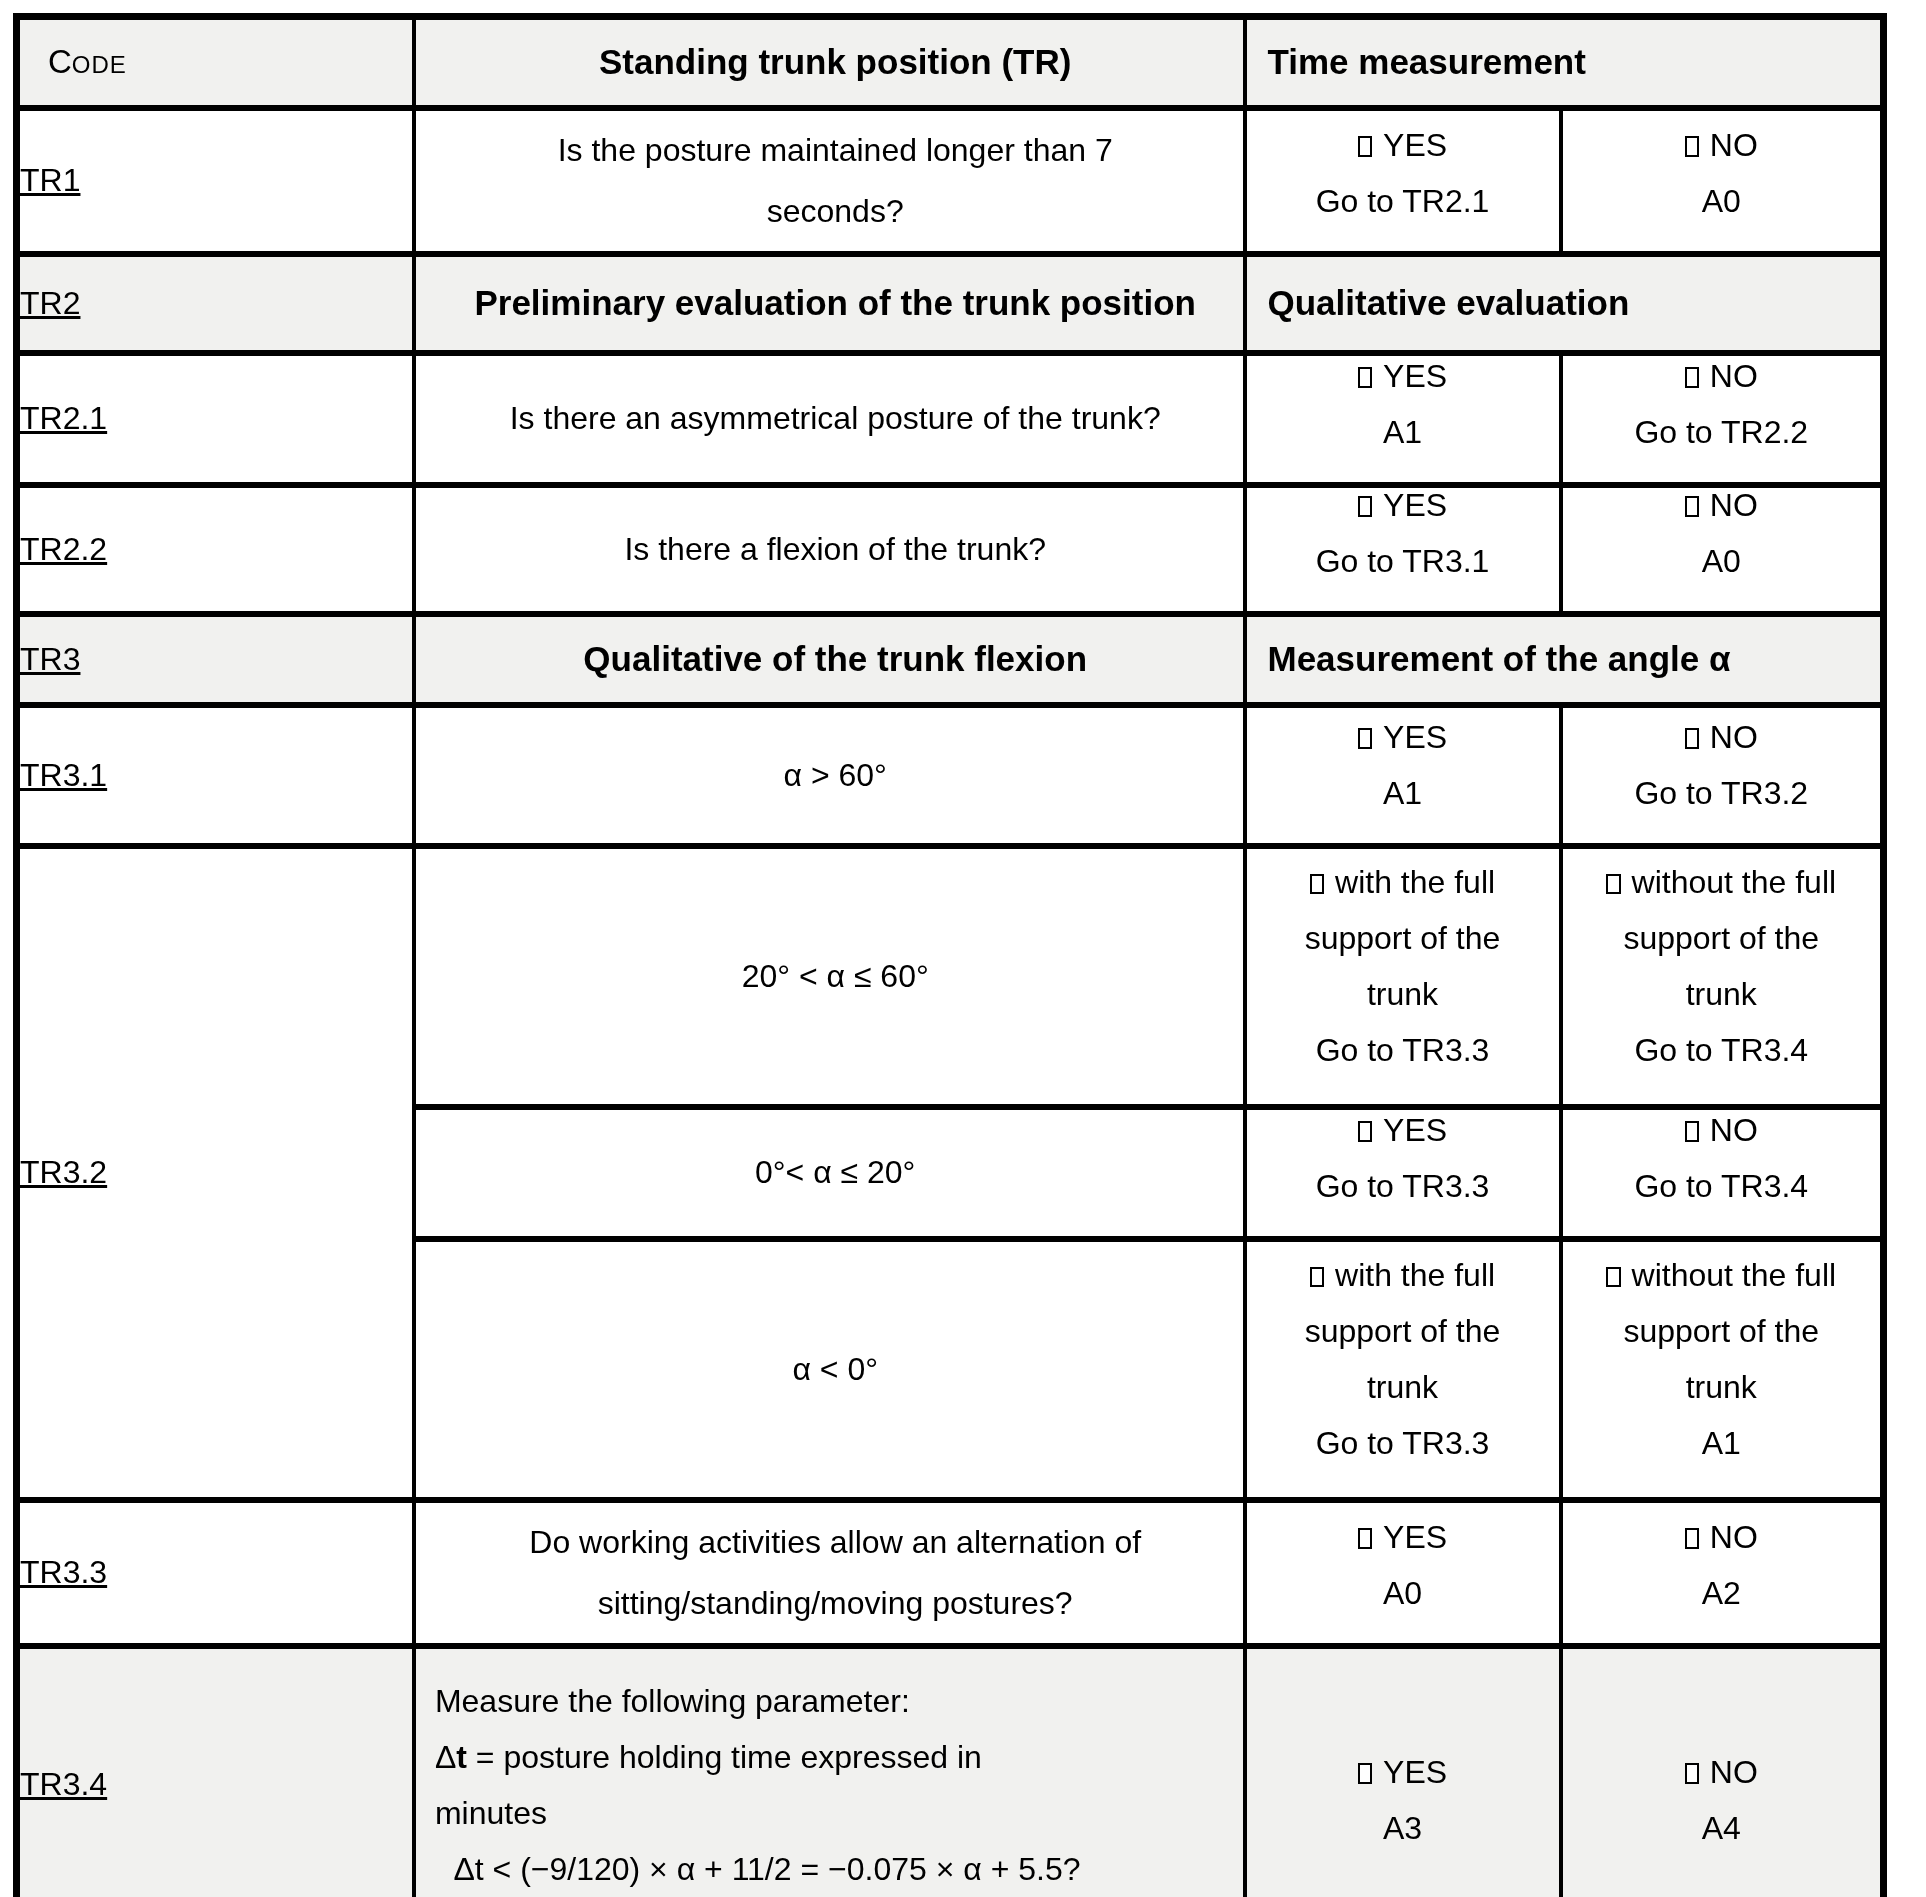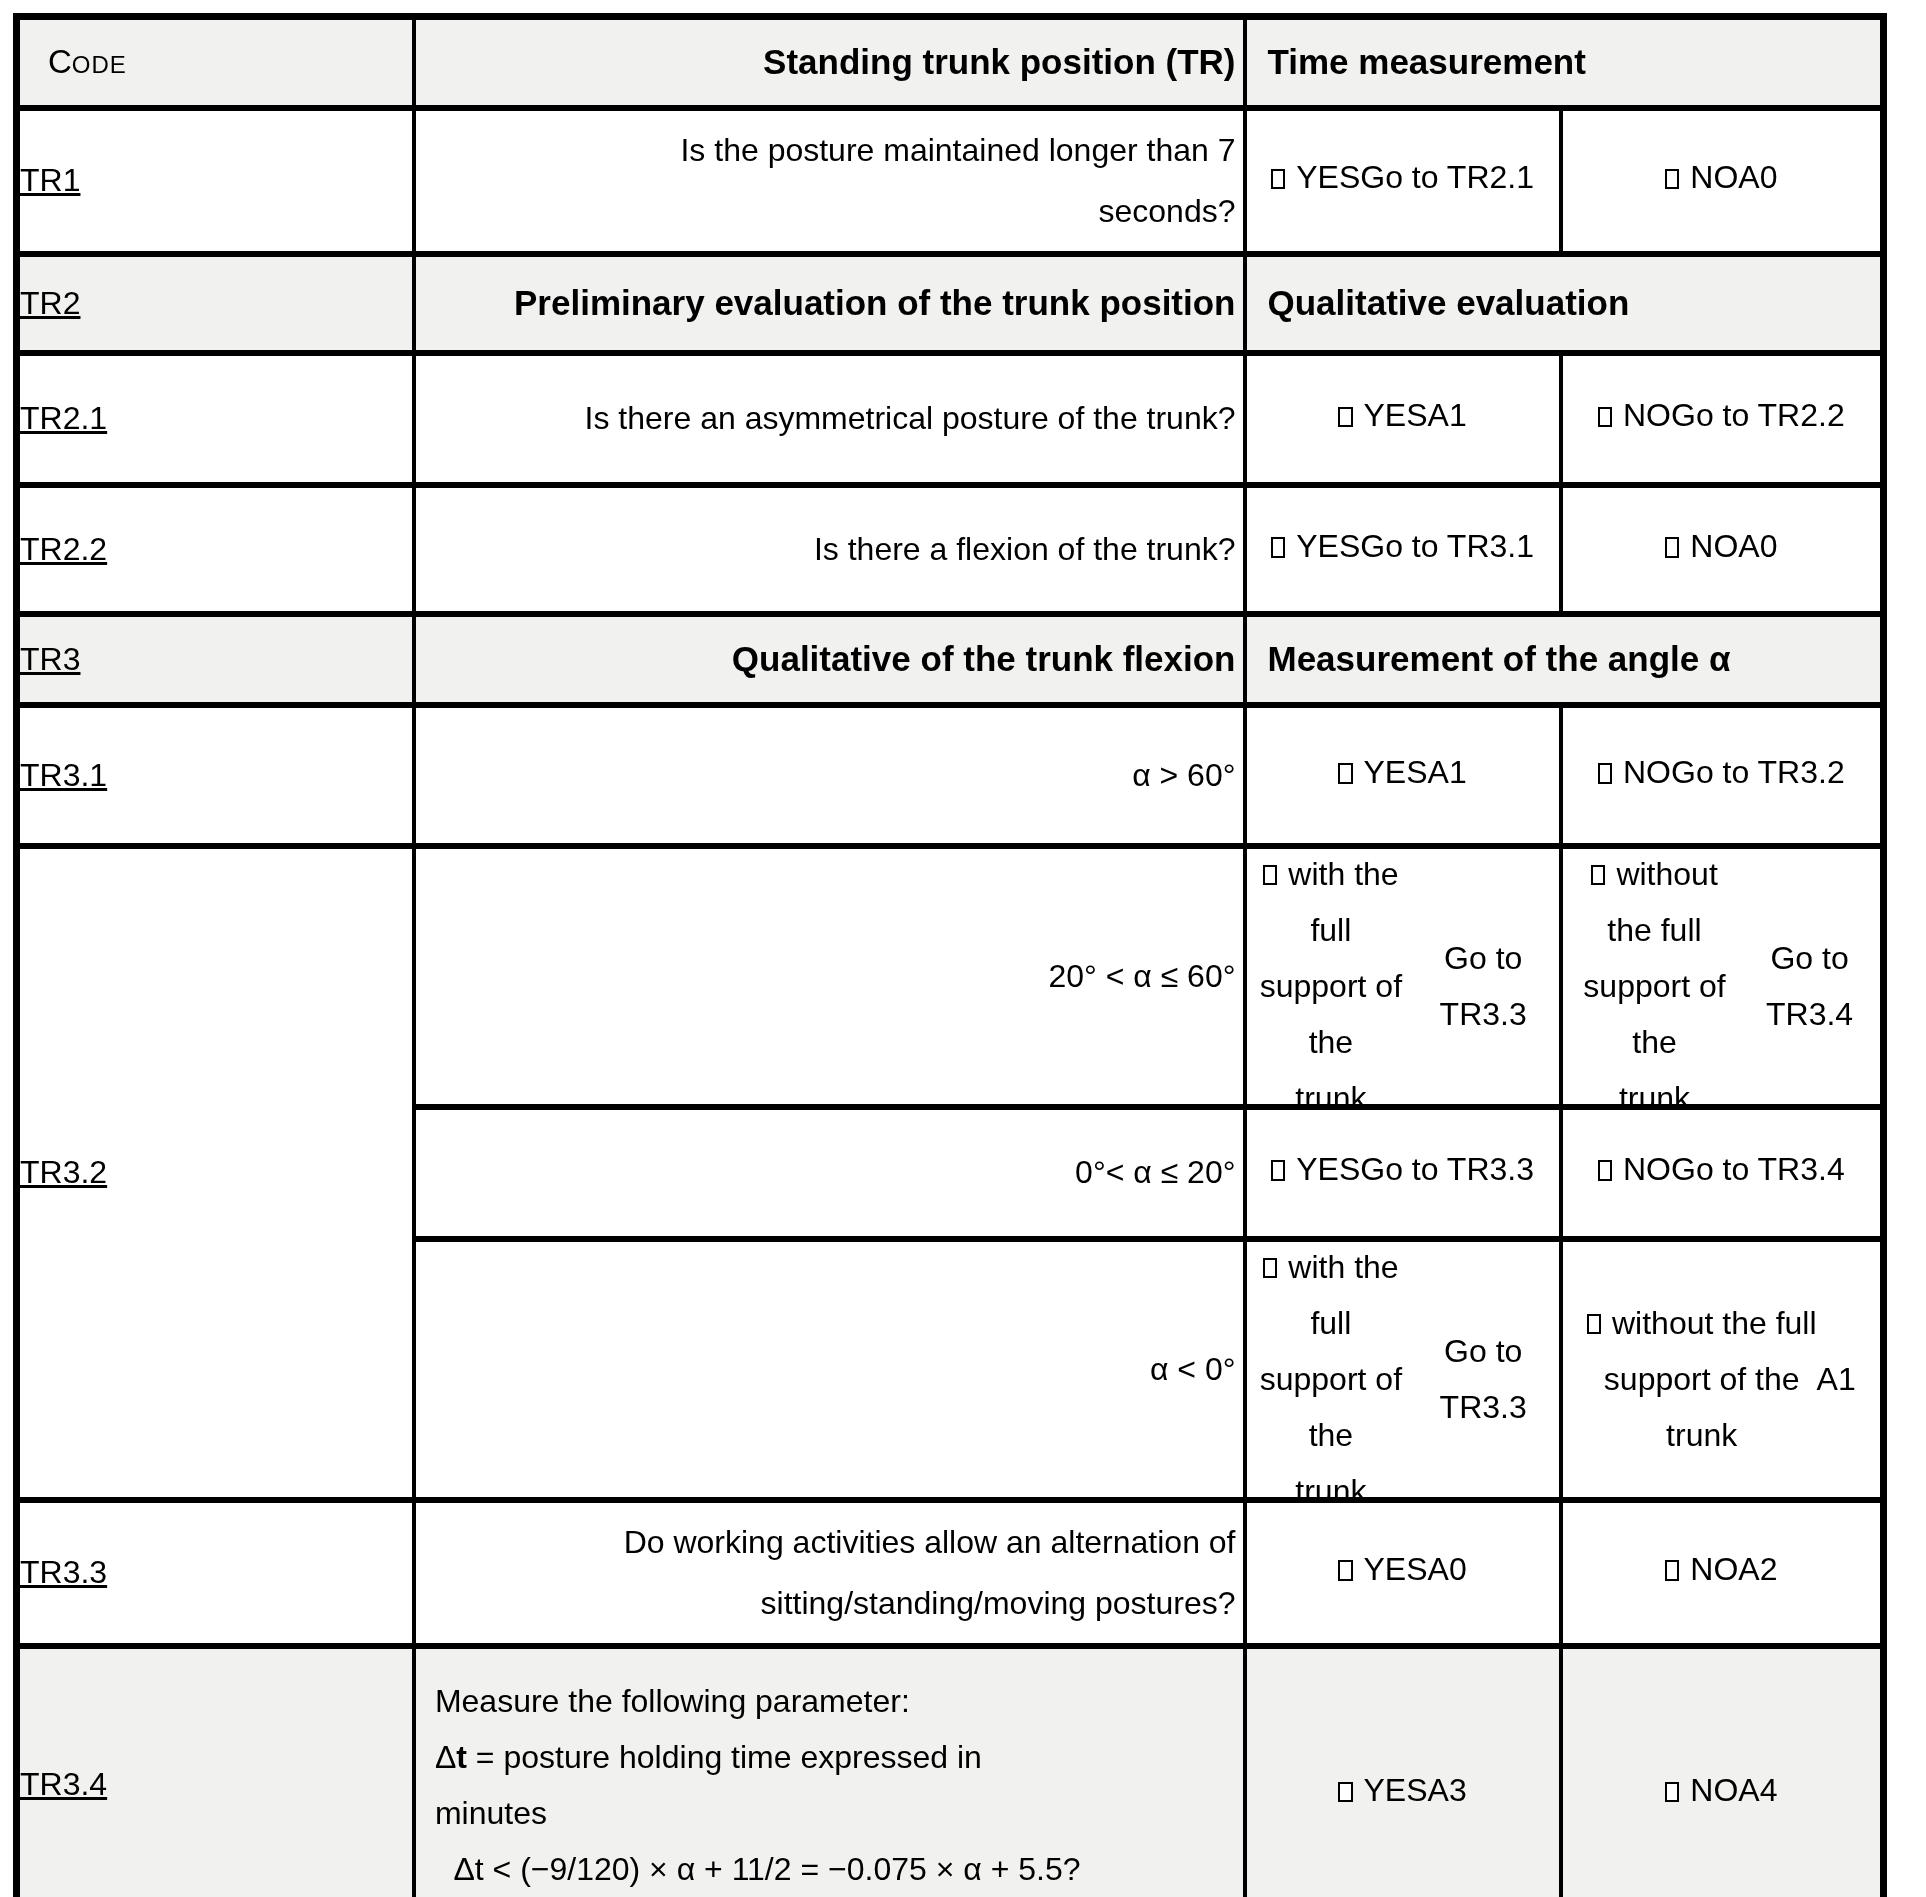--- a/index.html
+++ b/index.html
@@ -40,37 +40,37 @@
     text-align: left;
     padding-left: 28px;
   }
   .code-header .small { font-size: 24px; letter-spacing: 0.9px; }
 
   .qcell {
     font-size: 32px;
     line-height: 1.9;
     padding: 9.2px 7px 9.2px 19.4px;
     white-space: pre-line;
-    text-align: right;
+    text-align: center;
   }
   .title {
     font-weight: bold;
     font-size: 35px;
     white-space: nowrap;
   }
   .center { text-align: left; padding-left: 21px; }
 
   td.rel { position: relative; }
   .choice {
     position: absolute;
     left: 0; right: 0; top: 0; bottom: 0;
     display: flex;
-    flex-direction: row;
+    flex-direction: column;
     align-items: center;
-    justify-content: center;
+    justify-content: flex-end;
     font-size: 32px;
     line-height: 1.75;
     text-align: center;
     padding: 14.8px 3.7px 22px 3.7px;
   }
   .choice.p-tall { padding: 44px 3.7px 25.4px 3.7px; }
   .choice.p-xl   { padding: 76px 3.7px 65px 3.7px; }
 
   .lbl { white-space: pre-line; }
   .b { font-weight: normal; }

